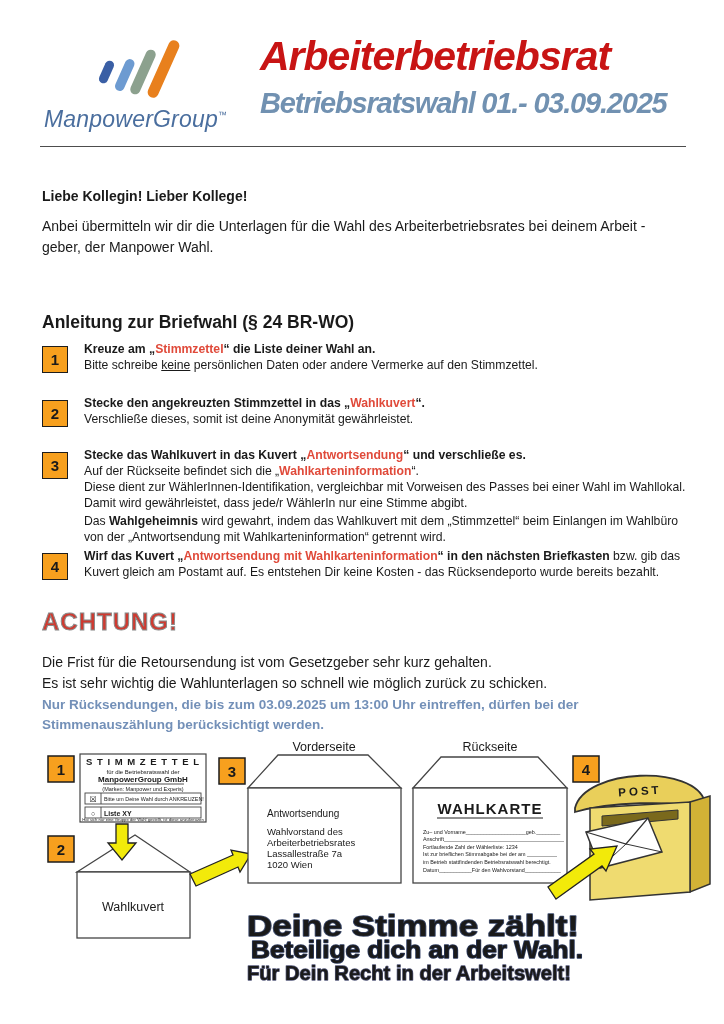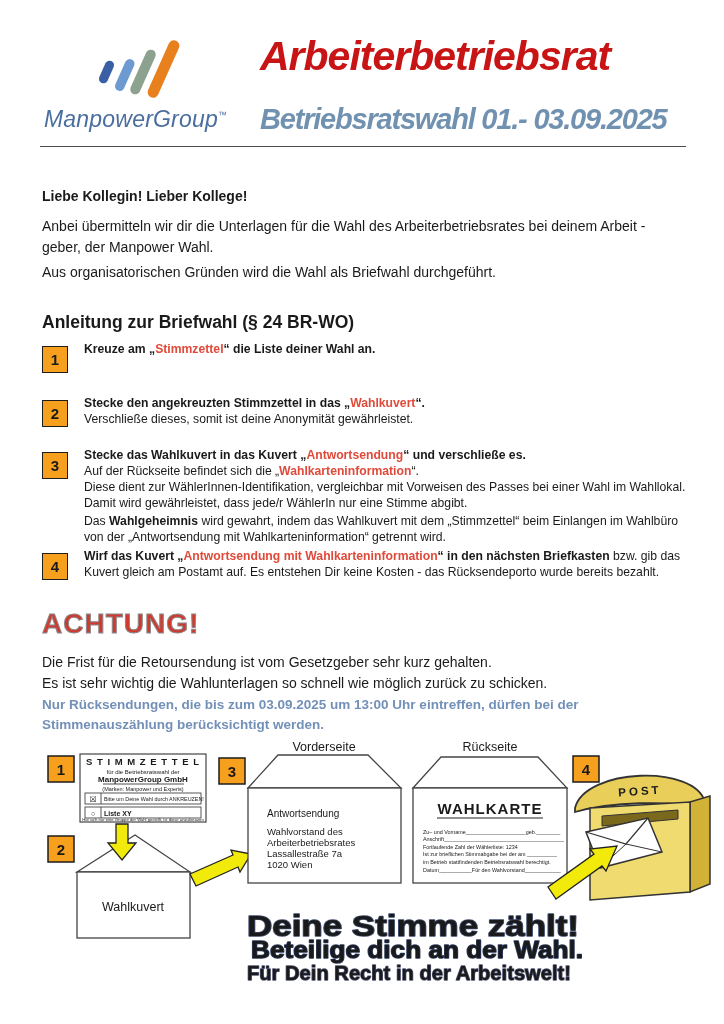--- a/index.html
+++ b/index.html
@@ -8,21 +8,21 @@
     position:relative; width:724px; height:1024px; background:#fff;
     font-family:"Liberation Sans", sans-serif; color:#1a1a1a; overflow:hidden;
   }
   
   .logo { position:absolute; left:44px; top:32px; width:180px; text-align:center; }
   .logo svg { display:block; margin:0 auto; }
   .logo-text { font-size:23px; color:#4a6e9e; margin-top:0; letter-spacing:0.2px;font-style:italic; }
   .logo-text sup { font-size:9px; }
   .titles { position:absolute; left:260px; top:34px; width:440px;font-style:italic; }
   .title { font-size:41px; font-weight:bold; color:#c81414; letter-spacing:-1px; line-height:1.1; }
-  .subtitle { font-size:29px; font-weight:bold; color:#7191b1; letter-spacing:-1.2px; margin-top:24px; }
+  .subtitle { font-size:29px; font-weight:bold; color:#7191b1; letter-spacing:-1.2px; margin-top:8px; }
   .rule { position:absolute; left:40px; right:38px; top:146px; border:none; border-top:1.6px solid #4d4d4d; }
   
   .abs { position:absolute; left:42px; right:20px; }
   .salutation { top:188px; font-size:14px; font-weight:bold; }
   .para { font-size:14px; line-height:21px; }
   .p1 { top:216px; }
   .p2 { top:262px; }
   .line { white-space:nowrap; display:block; }
   .anleitung-heading { top:312px; font-size:17.5px; font-weight:bold; }
   
@@ -31,21 +31,21 @@
   .stepnum {
     flex:0 0 26px; height:27px; margin-top:5px; background:#f7a01e; border:1.5px solid #1d1d1d;
     display:flex; align-items:center; justify-content:center; font-weight:bold; font-size:15px;
   }
   .steptext { margin-left:16px; font-size:12.2px; line-height:16px; }
   .note { position:absolute; left:84px; top:513px; font-size:12.2px; line-height:16px; }
   .sg-b { font-weight:bold; }
   .sg-r { font-weight:bold; color:#e04a3a; }
   .sg-u { text-decoration:underline; }
   
-  .achtung-heading { top:608px; font-size:28px; font-weight:bold; color:#cf3a30;
+  .achtung-heading { top:608px; font-size:24px; font-weight:bold; color:#cf3a30;
     -webkit-text-stroke:1px #8a8a8a; letter-spacing:1px; }
   .achtung-p { top:652px; }
   .notice { top:695px; font-size:13.5px; line-height:19.5px; font-weight:bold; color:#7390b8; }
   
   .diagram { position:absolute; left:0; top:738px; width:724px; height:286px; }
   .diagram text { font-family:"Liberation Sans", sans-serif; fill:#1a1a1a; }
 </style>
 </head>
 <body>
 
@@ -64,30 +64,28 @@
     <div class="title">Arbeiterbetriebsrat</div>
     <div class="subtitle">Betriebsratswahl 01.- 03.09.2025</div>
   </div>
   <hr class="rule">
 
   <div class="abs salutation">Liebe Kollegin! Lieber Kollege!</div>
   <div class="abs para p1">
     <span class="line">Anbei übermitteln wir dir die Unterlagen für die Wahl des Arbeiterbetriebsrates bei deinem Arbeit -</span>
     <span class="line">geber, der Manpower Wahl.</span>
   </div>
-  <div class="abs para p2">
-    <span class="line">Aus organisatorischen Gründen wird die Wahl als Briefwahl durchgeführt.</span>
-  </div>
 
   <div class="abs anleitung-heading">Anleitung zur Briefwahl (§ 24 BR-WO)</div>
 
   <div class="step step1">
     <div class="stepnum">1</div>
     <div class="steptext">
       <div class="line"><span class="sg sg-b">Kreuze am „</span><span class="sg sg-r">Stimmzettel</span><span class="sg sg-b">“ die Liste deiner Wahl an.</span></div>
+      <div class="line"><span class="sg">Bitte schreibe </span><span class="sg sg-u">keine</span><span class="sg"> persönlichen Daten oder andere Vermerke auf den Stimmzettel.</span></div>
     </div>
   </div>
 
   <div class="step step2">
     <div class="stepnum">2</div>
     <div class="steptext">
       <div class="line"><span class="sg sg-b">Stecke den angekreuzten Stimmzettel in das „</span><span class="sg sg-r">Wahlkuvert</span><span class="sg sg-b">“.</span></div>
       <div class="line"><span class="sg">Verschließe dieses, somit ist deine Anonymität gewährleistet.</span></div>
     </div>
   </div>

